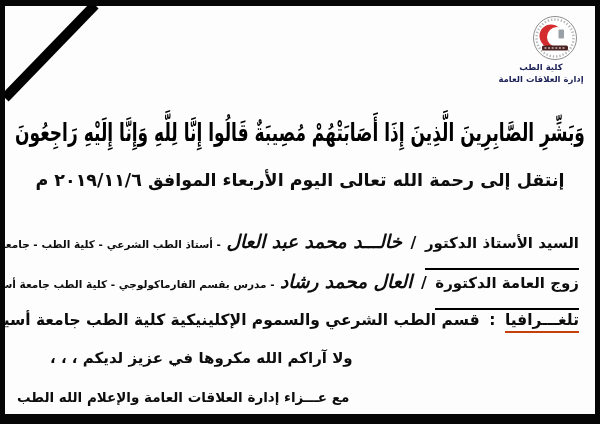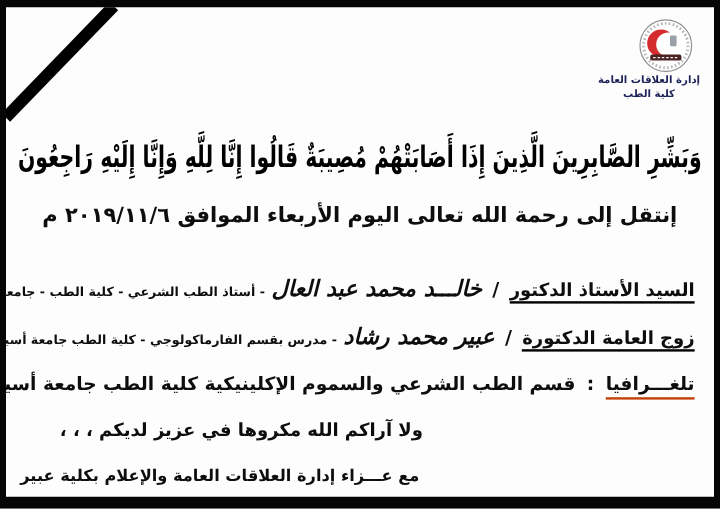--- a/index.html
+++ b/index.html
@@ -66,21 +66,21 @@
     position:absolute; right:16px; left:6px;
     white-space:nowrap;
     font-weight:bold;
   }
   .line-deceased { top:225px; }
   .line-spouse   { top:265px; }
 
   .person-title {
     font-size:15px; font-weight:bold;
     border-bottom:2px solid #000;
-    padding-bottom:0;
+    padding-bottom:16px;
   }
   .person-sep  { font-size:16px; font-weight:bold; margin:0 3px; }
   .person-name { font-size:18.5px; font-weight:bold;font-style:italic; }
   .person-role { font-size:10.5px; font-weight:bold; }
 
   .line-telegraph {
     position:absolute; top:304px; right:16px; left:6px;
     white-space:nowrap; font-weight:bold;
   }
   .tg-label {
@@ -118,22 +118,22 @@
     <circle cx="23" cy="23" r="21.5" fill="#ffffff" stroke="#8e8e8e" stroke-width="1"></circle>
     <circle cx="23" cy="23" r="18.5" fill="none" stroke="#b8b8b8" stroke-width="2.4" stroke-dasharray="1.4 1.9"></circle>
     <circle cx="19" cy="21" r="11.5" fill="#d42b2e"></circle>
     <circle cx="25" cy="22" r="10" fill="#ffffff"></circle>
     <rect x="26.5" y="14.5" width="5.5" height="9" rx="1" fill="#9aa0a8"></rect>
     <rect x="10" y="30.5" width="26" height="5" rx="1.5" fill="#4a2222"></rect>
     <line x1="12.5" y1="33" x2="33.5" y2="33" stroke="#ffffff" stroke-width="1" stroke-dasharray="2 1.6"></line>
   </svg>
 
   <div class="logo-caption">
+    <div>كلية الطب</div>
     <div>إدارة العلاقات العامة</div>
-    <div>كلية الطب</div>
   </div>
 
 
   <div class="verse">وَبَشِّرِ الصَّابِرِينَ الَّذِينَ إِذَا أَصَابَتْهُمْ مُصِيبَةٌ قَالُوا إِنَّا لِلَّهِ وَإِنَّا إِلَيْهِ رَاجِعُونَ</div>
 
   <div class="announce">
     <span>إنتقل إلى رحمة الله تعالى اليوم الأربعاء الموافق</span>
     <span dir="ltr">٢٠١٩/١١/٦</span>
     <span>م</span>
   </div>
@@ -141,27 +141,27 @@
   <div class="person-line line-deceased">
     <span class="person-title">السيد الأستاذ الدكتور</span>
     <span class="person-sep">/</span>
     <span class="person-name">خالـــد محمد عبد العال</span>
     <span class="person-role">- أستاذ الطب الشرعي - كلية الطب - جامعة أسيوط</span>
   </div>
 
   <div class="person-line line-spouse">
     <span class="person-title">زوج العامة الدكتورة</span>
     <span class="person-sep">/</span>
-    <span class="person-name">عبير محمد رشاد</span>
+    <span class="person-name">العال محمد رشاد</span>
     <span class="person-role">- مدرس بقسم الفارماكولوجي - كلية الطب جامعة أسيوط</span>
   </div>
 
   <div class="line-telegraph">
     <span class="tg-label">تلغـــرافيا</span>
     <span class="tg-sep">:</span>
     <span class="tg-text">قسم الطب الشرعي والسموم الإكلينيكية كلية الطب جامعة أسيوط</span>
   </div>
 
   <div class="prayer">ولا آراكم الله مكروها في عزيز لديكم ، ، ،</div>
 
-  <div class="condolence">مع عـــزاء إدارة العلاقات العامة والإعلام بكلية عبير</div>
+  <div class="condolence">مع عـــزاء إدارة العلاقات العامة والإعلام الله الطب</div>
 
 </div>
 
 </body></html>

